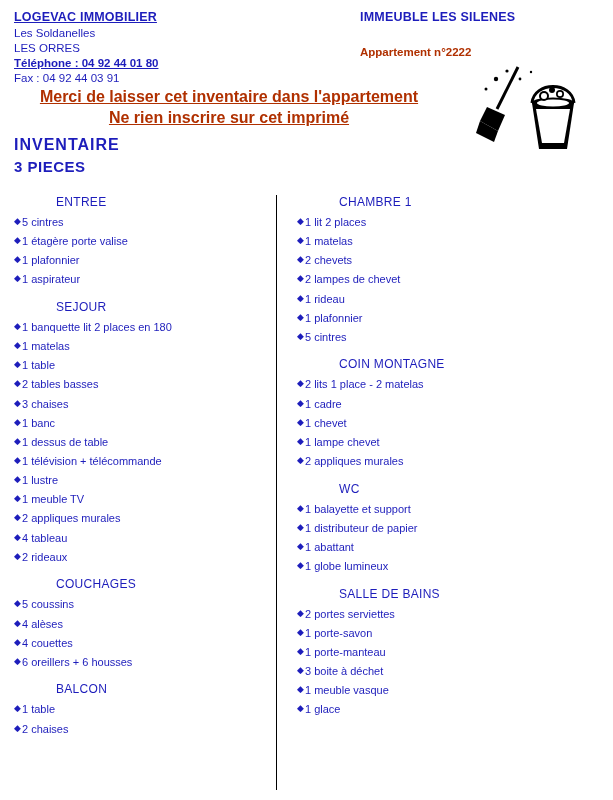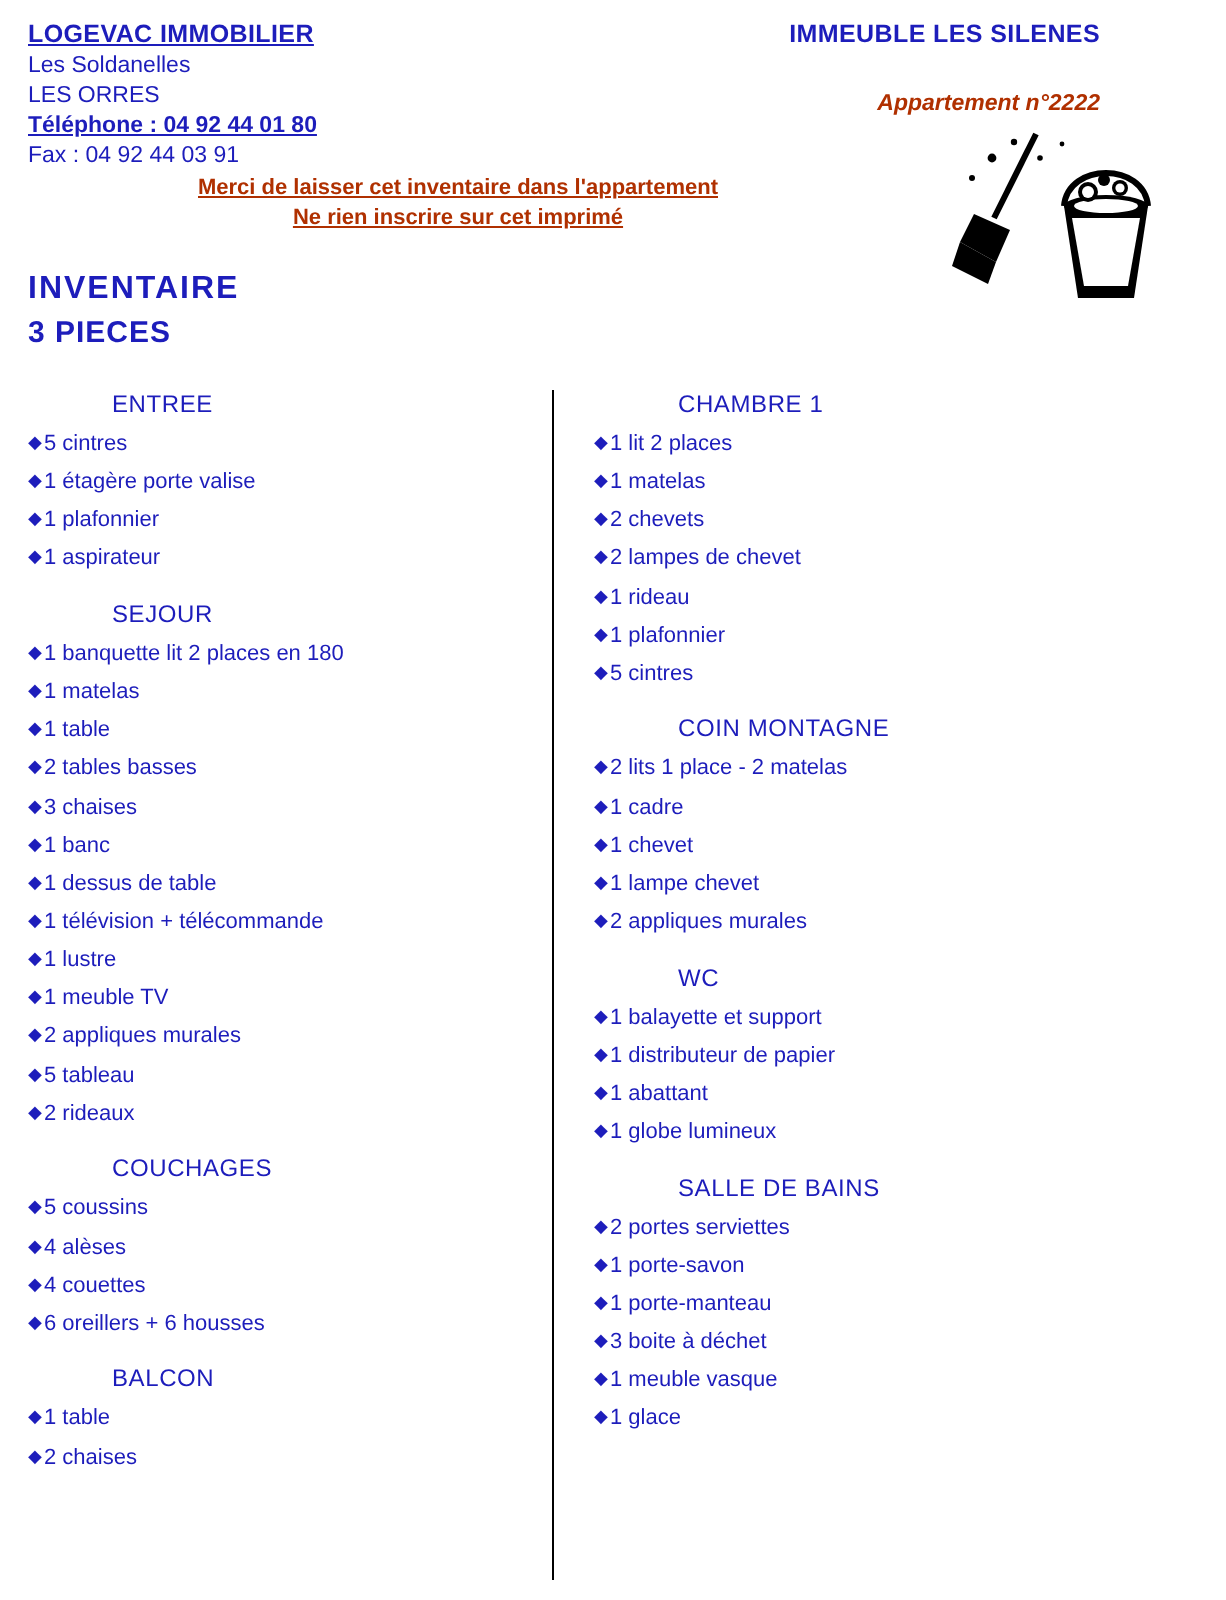--- a/index.html
+++ b/index.html
@@ -47,51 +47,50 @@
     font-size: 11.5px;
     margin-bottom: 3px;
   }
   .agency-line.bold {
     font-weight: bold;
     text-decoration: underline;
   }
 
   .building {
     position: absolute;
-    left: 336px;
+    left: 346px;
     top: 2px;
     width: 200px;
-    text-align: right;
+    text-align: left;
   }
   .building-name {
     color: #1d1dbb;
     font-weight: bold;
     font-size: 12.5px;
     letter-spacing: 0.2px;
   }
   .apartment {
     color: #b03000;
     font-weight: bold;
     font-size: 11.5px;
     margin-top: 22px;
-    font-style: italic;
   }
 
   .notice {
     position: absolute;
     left: 0;
     right: 0;
     top: 80px;
     text-align: center;
     width: 430px;
   }
   .notice-line {
     color: #b03000;
     font-weight: bold;
-    font-size: 11px;
+    font-size: 16px;
     text-decoration: underline;
     margin-bottom: 3px;
   }
 
   
   .logo {
     position: absolute;
     right: 10px;
     top: 55px;
     width: 115px;
@@ -245,21 +244,21 @@
           <div class="item"><span class="bullet">◆</span><span>1 matelas</span></div>
           <div class="item"><span class="bullet">◆</span><span>1 table</span></div>
           <div class="item"><span class="bullet">◆</span><span>2 tables basses</span></div>
           <div class="item"><span class="bullet">◆</span><span>3 chaises</span></div>
           <div class="item"><span class="bullet">◆</span><span>1 banc</span></div>
           <div class="item"><span class="bullet">◆</span><span>1 dessus de table</span></div>
           <div class="item"><span class="bullet">◆</span><span>1 télévision + télécommande</span></div>
           <div class="item"><span class="bullet">◆</span><span>1 lustre</span></div>
           <div class="item"><span class="bullet">◆</span><span>1 meuble TV</span></div>
           <div class="item"><span class="bullet">◆</span><span>2 appliques murales</span></div>
-          <div class="item"><span class="bullet">◆</span><span>5 tableau</span></div>
+          <div class="item"><span class="bullet">◆</span><span>4 tableau</span></div>
           <div class="item"><span class="bullet">◆</span><span>2 rideaux</span></div>
         </div>
         <div class="section">
           <div class="section-title">COUCHAGES</div>
           <div class="item"><span class="bullet">◆</span><span>5 coussins</span></div>
           <div class="item"><span class="bullet">◆</span><span>4 alèses</span></div>
           <div class="item"><span class="bullet">◆</span><span>4 couettes</span></div>
           <div class="item"><span class="bullet">◆</span><span>6 oreillers + 6 housses</span></div>
         </div>
         <div class="section">

